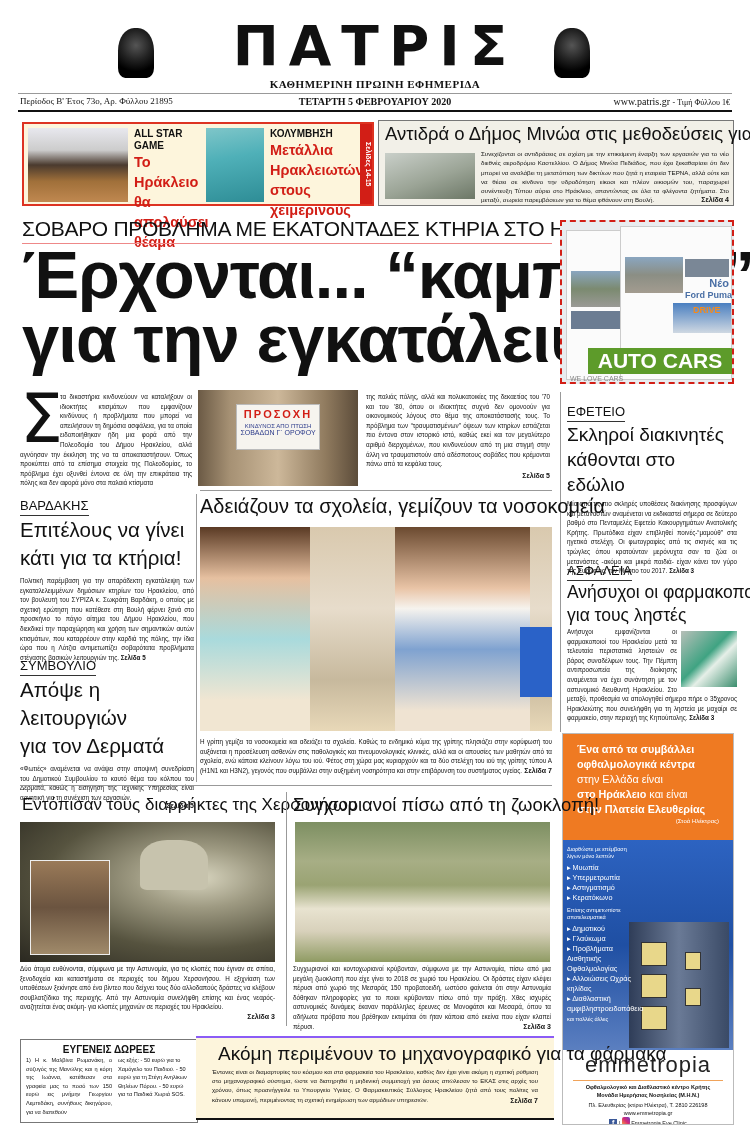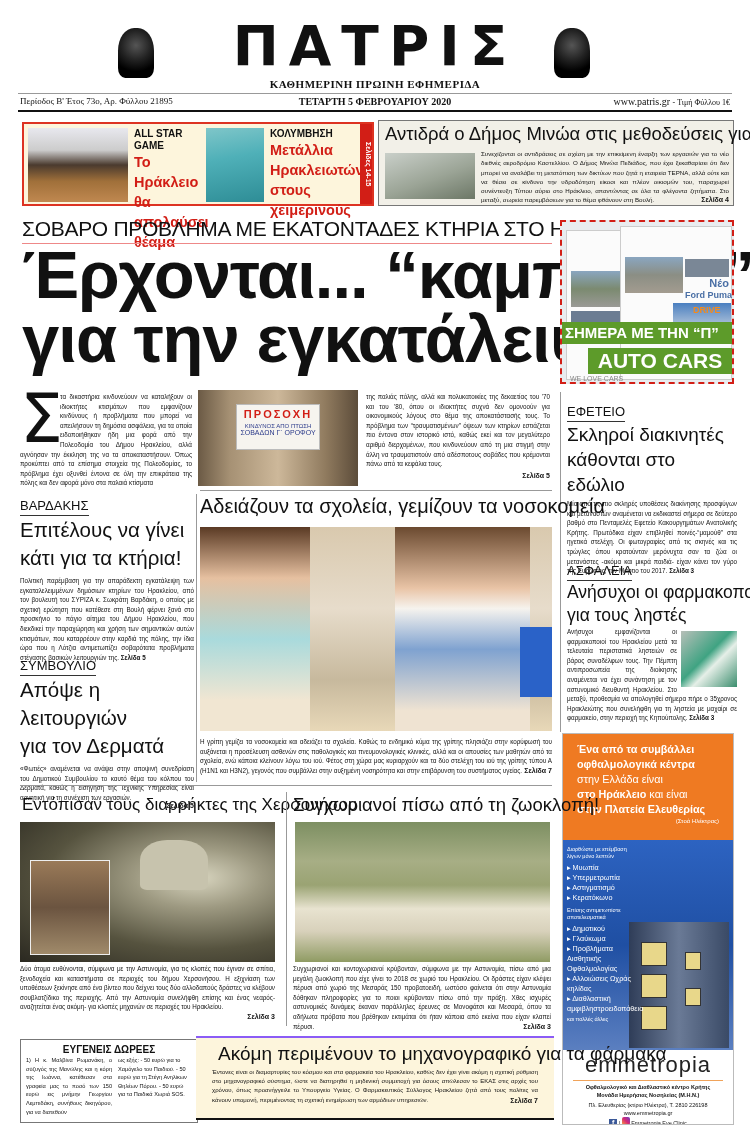--- a/index.html
+++ b/index.html
@@ -114,21 +114,20 @@
     <div class="pgr" style="left:4px;top:30px;width:58px;height:36px;background:linear-gradient(180deg,#8aa6c0,#8b8e84 50%,#a39c90)"></div>
     <div class="pgr" style="left:64px;top:32px;width:44px;height:18px;background:#7a8796"></div>
     <div style="position:absolute;left:64px;top:50px;font-size:11px;color:#4a6fa5;font-weight:bold;line-height:12px">
         <div style="text-align:right;width:44px">Νέο</div>
         <div style="font-size:9px;white-space:nowrap">Ford Puma</div>
       </div>
     <div class="pgr" style="left:52px;top:76px;width:58px;height:30px;background:linear-gradient(180deg,#4a7fc0,#cfd8e2)">
         <span style="color:#f38a1d;font-size:9px;font-weight:bold;position:absolute;left:20px;top:2px">DRIVE</span>
       </div>
   </div>
-  <div class="am-band1">ΣΗΜΕΡΑ ΜΕ ΤΗΝ “Π”</div>
   <div class="am-band2">AUTO CARS</div>
   <div style="position:absolute;left:8px;top:153px;font-size:7px;color:#888">WE LOVE CARS</div>
 </div>
 
 <div class="abs drop">Σ</div>
 <div class="abs body" style="left:20px;top:392px;width:172px;text-indent:0">
   <div style="float:left;width:40px;height:50px"></div>
   <span>τα δικαστήρια κινδυνεύουν να καταλήξουν οι ιδιοκτήτες κτισμάτων που εμφανίζουν κινδύνους ή προβλήματα που μπορεί να απειλήσουν τη δημόσια ασφάλεια, για τα οποία ειδοποιήθηκαν ήδη μια φορά από την Πολεοδομία του Δήμου Ηρακλείου, αλλά αγνόησαν την έκκληση της να τα αποκαταστήσουν. Όπως προκύπτει από τα επίσημα στοιχεία της Πολεοδομίας, το πρόβλημα έχει οξυνθεί έντονα σε όλη την επικράτεια της πόλης και δεν αφορά μόνο στα παλαιά κτίσματα</span>
 </div>
 <div class="abs leadimg">

